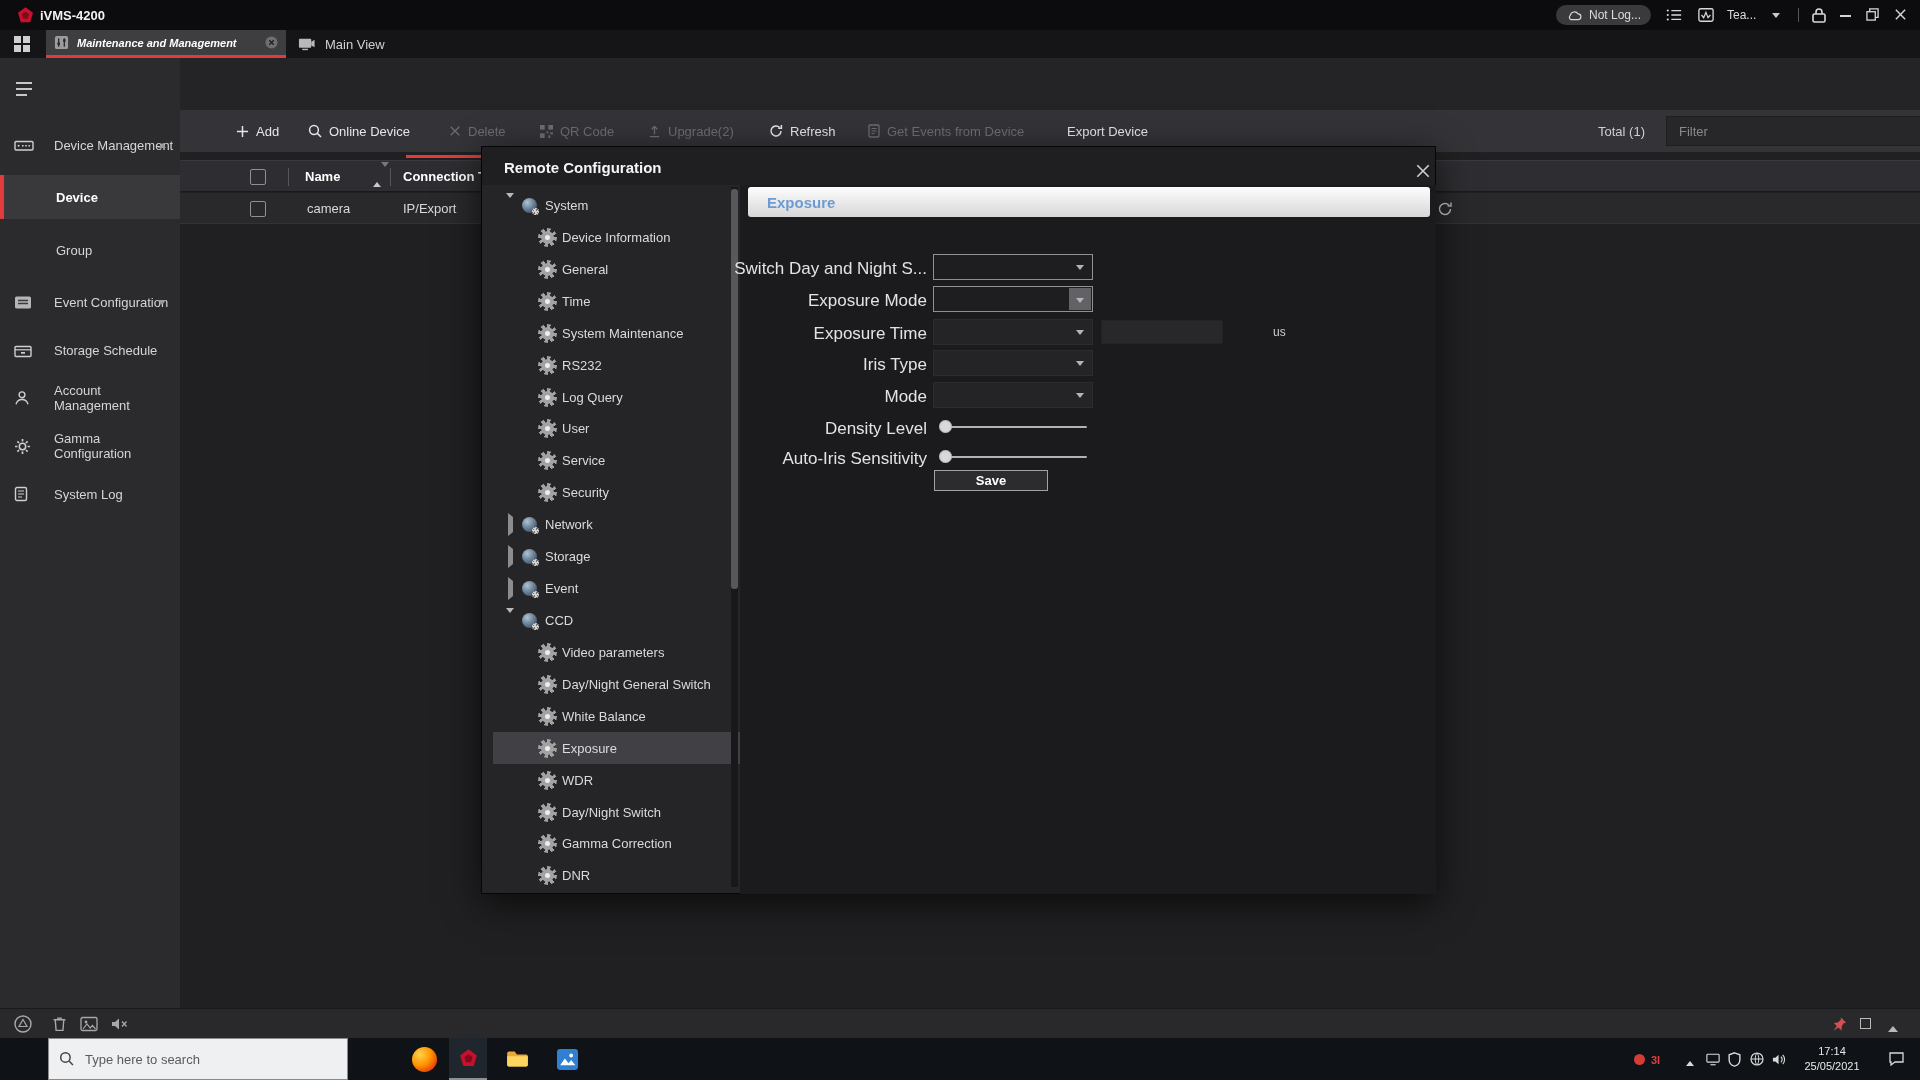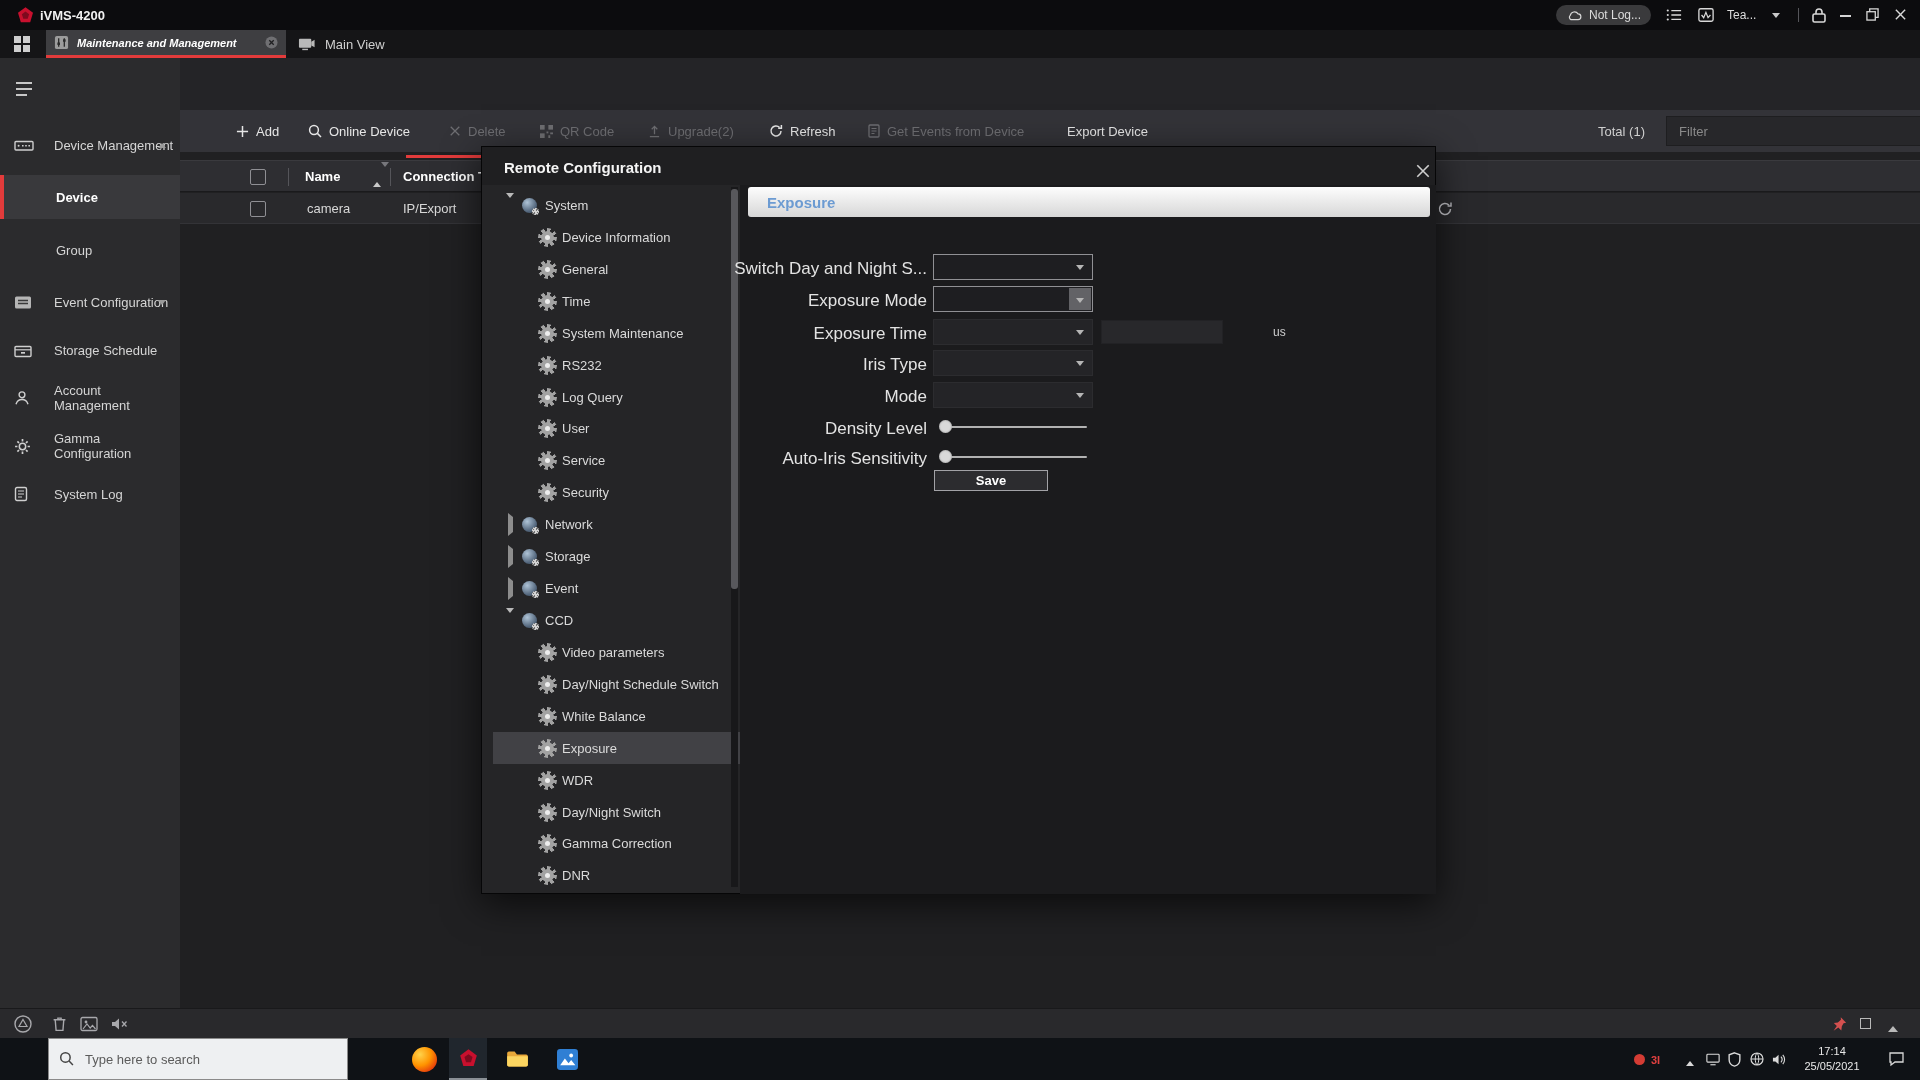--- a/index.html
+++ b/index.html
@@ -429,21 +429,21 @@
         <span class="arr"><span class="arr-exp"></span></span>
         <span class="globe"></span>
         <span class="lbl">CCD</span>
       </div>
     <div class="node child" style="top:489px">
         <span class="gear"></span>
         <span class="lbl">Video parameters</span>
       </div>
     <div class="node child" style="top:521px">
         <span class="gear"></span>
-        <span class="lbl">Day/Night Schedule Switch</span>
+        <span class="lbl">Day/Night General Switch</span>
       </div>
     <div class="node child" style="top:553px">
         <span class="gear"></span>
         <span class="lbl">White Balance</span>
       </div>
     <div class="node child sel" style="top:585px">
         <span class="gear"></span>
         <span class="lbl">Exposure</span>
       </div>
     <div class="node child" style="top:617px">

